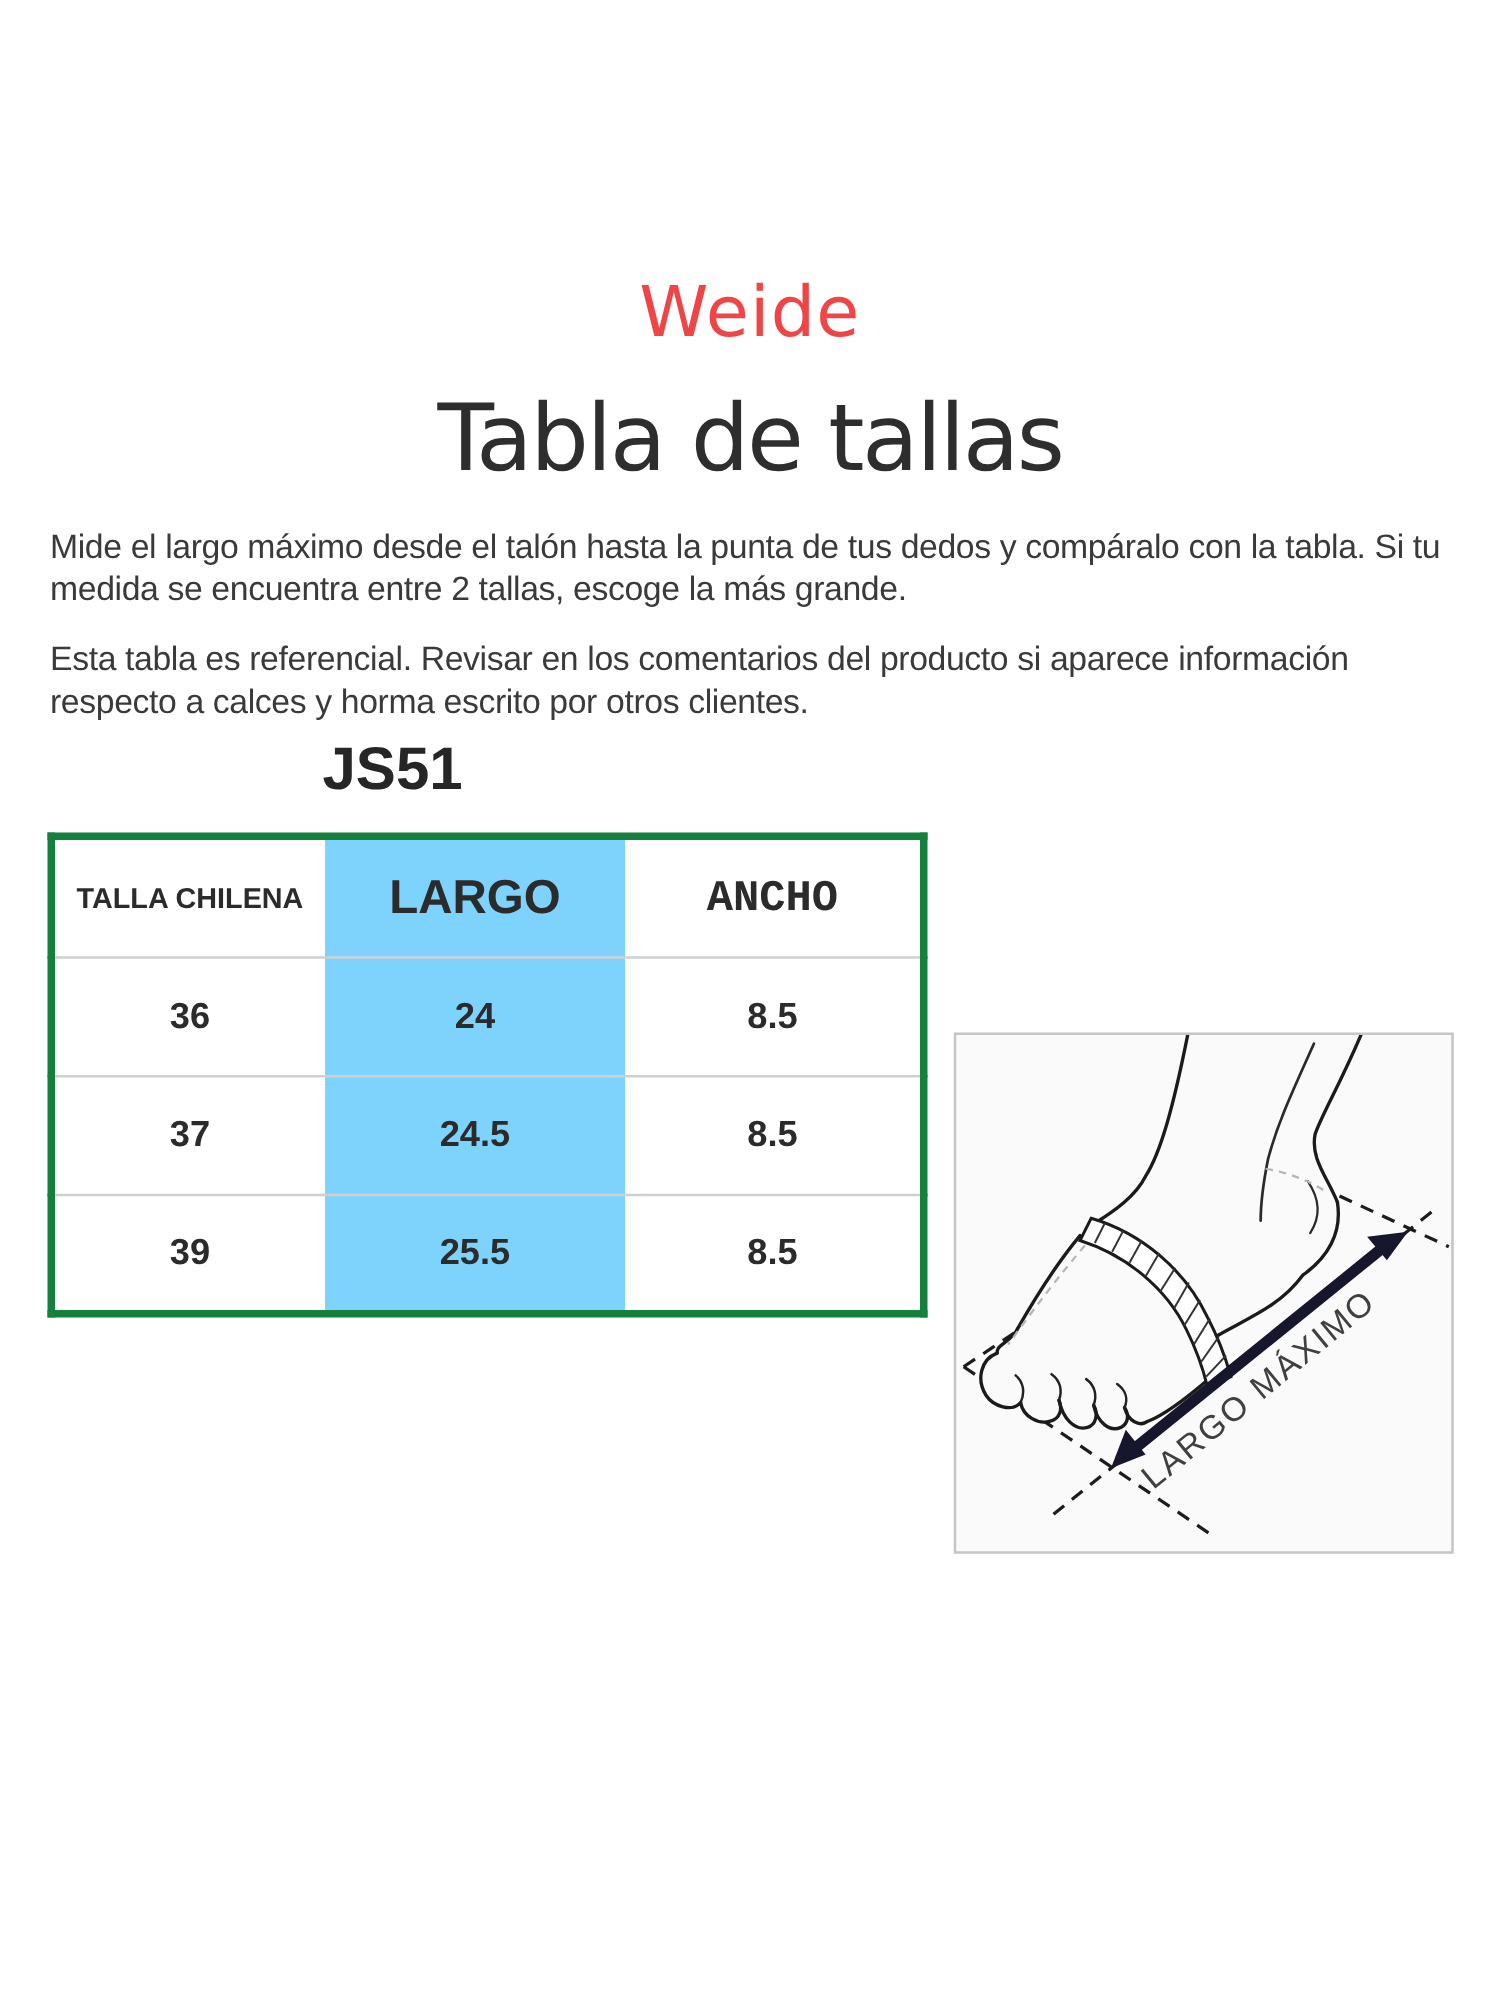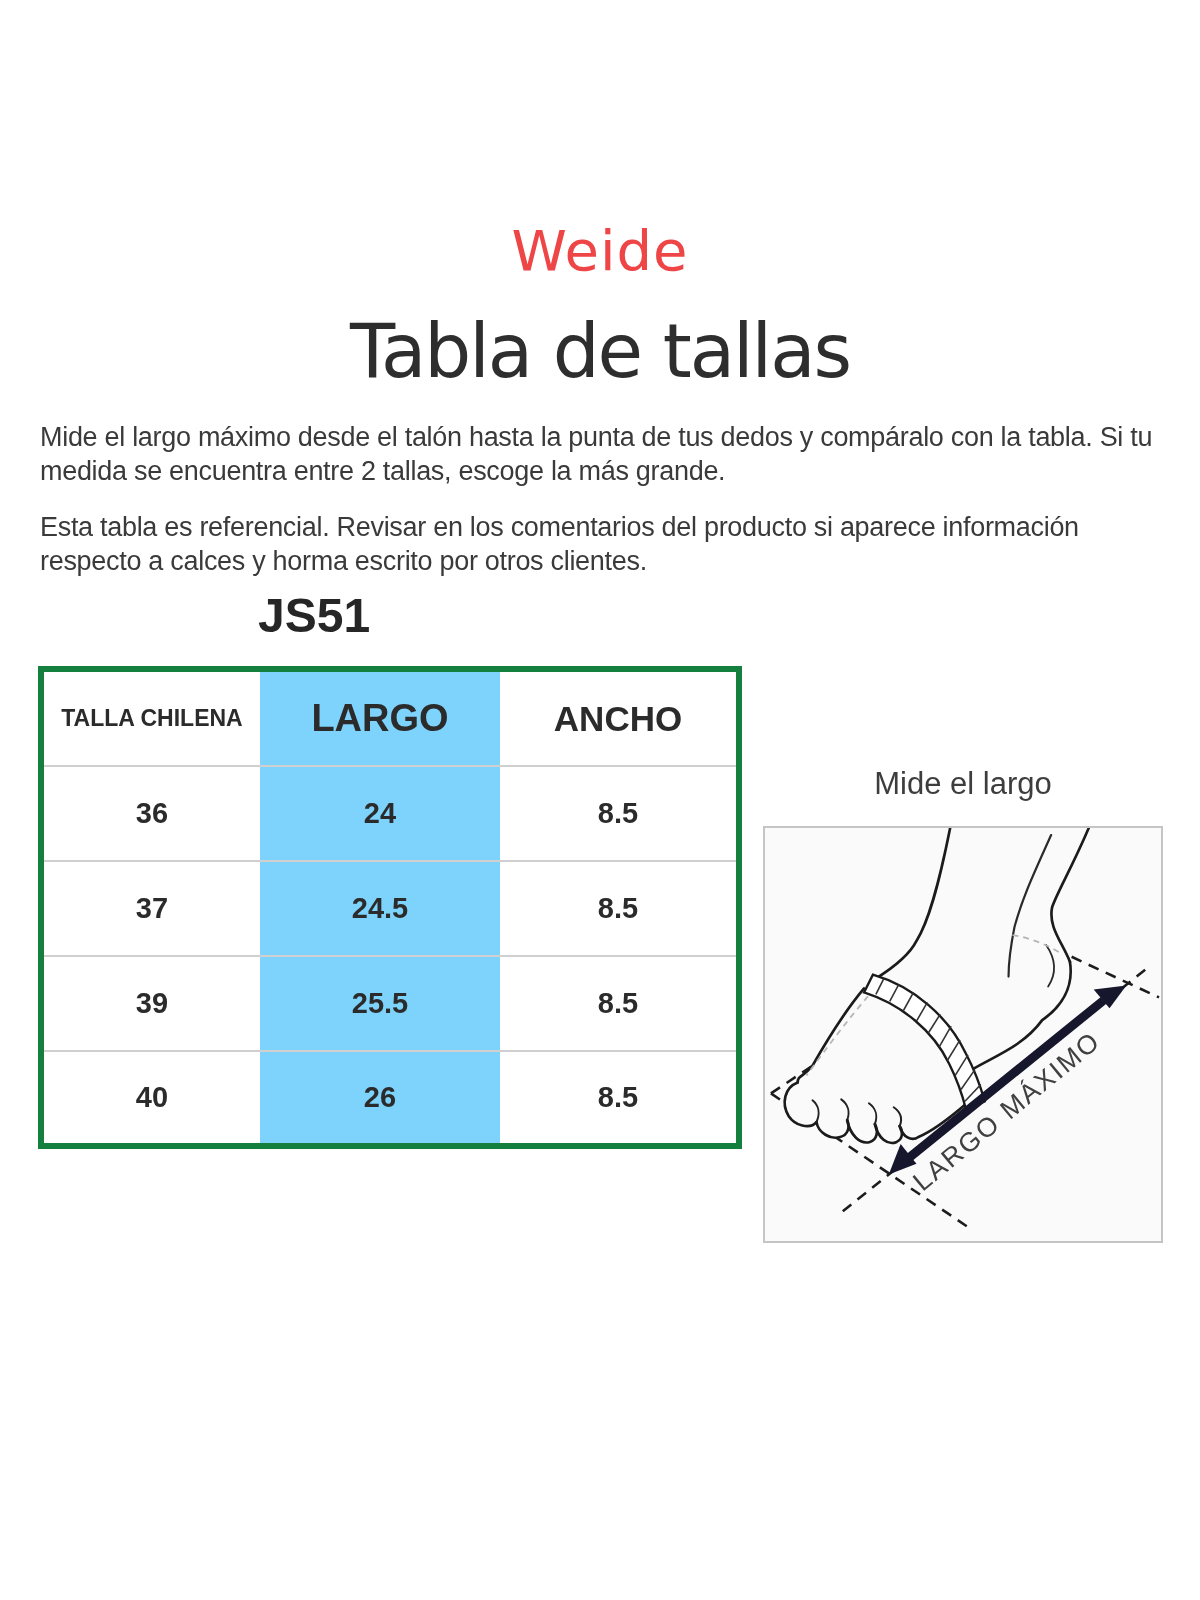--- a/index.html
+++ b/index.html
@@ -38,21 +38,21 @@
   table.size-table col.c1 { width:219px; }
   table.size-table col.c2 { width:240px; }
   table.size-table col.c3 { width:239px; }
   table.size-table th, table.size-table td {
     text-align:center; vertical-align:middle; color:#2b2b2b;
   }
   table.size-table thead th { height:97px; }
   table.size-table tbody td { height:95px; border-top:2px solid #d0d0d0; }
   .hd-talla { font-size:23px; font-weight:bold; letter-spacing:0px; }
   .hd-largo { font-size:38px; font-weight:bold; }
-  .hd-ancho { font-size:35px; font-weight:bold; }
+  .hd-ancho { font-size:35px; font-weight:bold;font-family:Liberation Mono, monospace; }
   table.size-table td { font-size:29px; font-weight:bold; }
   .pink { background:#7dd3fc; }
   .diagram-caption {
     position:absolute; top:766px; left:763px; width:400px;
     text-align:center; font-size:31px; color:#3d3d3d;
   }
   .diagram-box {
     position:absolute; top:826px; left:763px; width:400px; height:417px;
     border:2px solid #c5c5c5; background:#fbfafa;
   }
@@ -95,29 +95,23 @@
       <tr>
         <td>37</td>
         <td class="pink">24.5</td>
         <td>8.5</td>
       </tr>
       <tr>
         <td>39</td>
         <td class="pink">25.5</td>
         <td>8.5</td>
       </tr>
-      <tr>
-        <td>40</td>
-        <td class="pink">26</td>
-        <td>8.5</td>
-      </tr>
     </tbody>
   </table>
 
-  <div class="diagram-caption">Mide el largo</div>
 
   <div class="diagram-box">
     <svg viewBox="0 0 400 417" xmlns="http://www.w3.org/2000/svg">
 
       <g stroke="#1c1c1c" stroke-width="2.6" stroke-dasharray="11 8" fill="none">
         <path d="M 6,268 L 120,192"></path>
         <path d="M 6,268 L 205,403"></path>
         <path d="M 258,106 L 398,171"></path>
         <path d="M 384,143 L 75,390"></path>
       </g>

